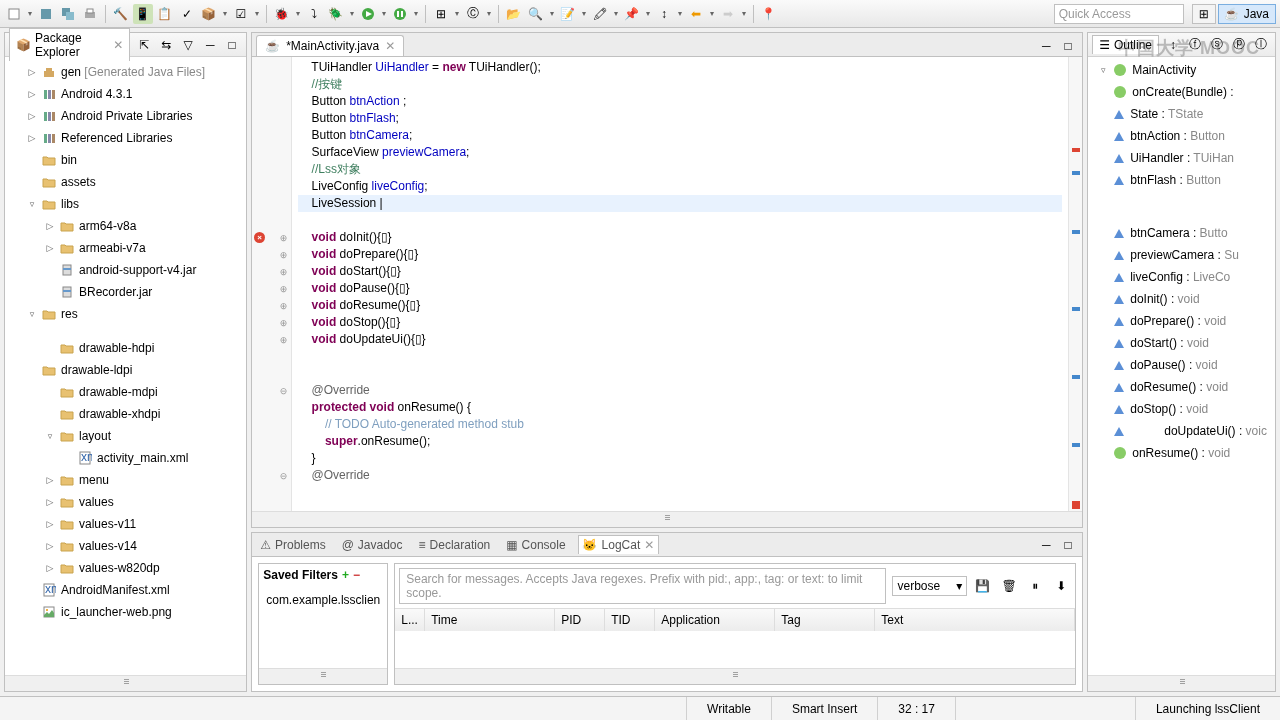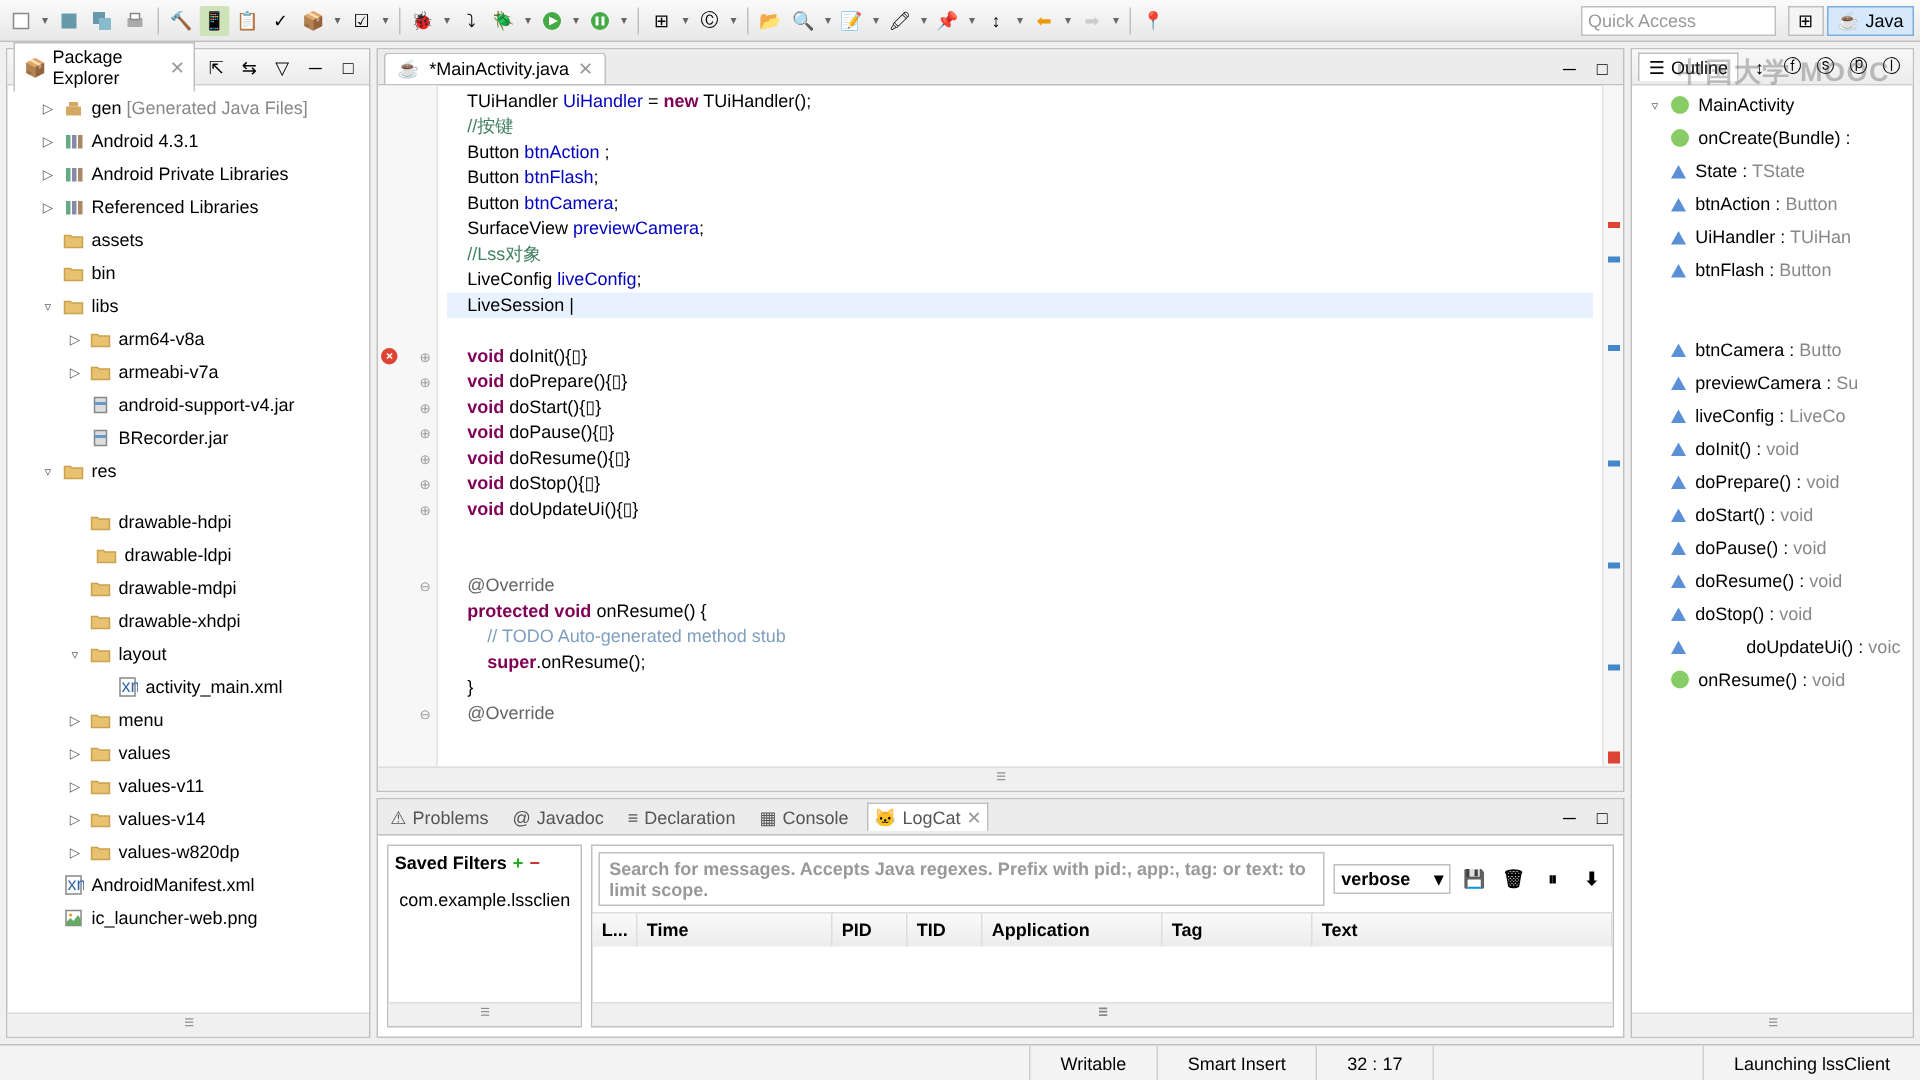--- a/index.html
+++ b/index.html
@@ -46,21 +46,21 @@
 .ol-icon { width: 12px; height: 12px; border-radius: 50%; display:inline-block; }
 .ol-tri { width:0;height:0;border-left:5px solid transparent;border-right:5px solid transparent;border-bottom:9px solid #5b8fd6; display:inline-block; }
 .bot-tabs { height: 24px; display: flex; align-items: center; padding: 0 4px; gap: 8px; background: #ececec; border-bottom: 1px solid #c0c0c0; }
 .bot-tab { display: flex; align-items: center; gap: 4px; padding: 2px 4px; color: #555; }
 .bot-tab.active { background: #fff; border: 1px solid #c0c0c0; border-bottom: none; }
 .logcat-body { flex: 1; display: flex; padding: 6px; gap: 6px; min-height: 0; }
 .sf-panel { width: 130px; border: 1px solid #c0c0c0; display: flex; flex-direction: column; }
 .sf-head { padding: 4px; display: flex; align-items: center; gap: 4px; font-weight: bold; }
 .sf-list { flex: 1; padding: 2px; }
 .sf-item { padding: 4px; border: 1px solid transparent; }
-.lc-right { flex: 1; display: flex; flex-direction: column; border: 1px solid #c0c0c0; font-weight: bold; }
+.lc-right { flex: 1; display: flex; flex-direction: column; border: 1px solid #c0c0c0; }
 .lc-toolbar { padding: 4px; display: flex; gap: 6px; align-items: center; }
 .lc-search { flex: 1; border: 1px solid #c0c0c0; padding: 3px 6px; color: #999; background:#fff; }
 .lc-sel { border: 1px solid #c0c0c0; padding: 2px 4px; background: #fff; display: flex; align-items: center; gap: 16px; }
 .lc-table-head { display: flex; border-top: 1px solid #ddd; background: linear-gradient(#fafafa,#ececec); }
 .lc-th { padding: 4px 6px; border-right: 1px solid #ddd; }
 .status { height: 24px; border-top: 1px solid #c0c0c0; background: #f4f4f4; display: flex; align-items: center; }
 .status-cell { padding: 0 20px; border-left: 1px solid #d0d0d0; height: 100%; display: flex; align-items: center; }
 .watermark { position: fixed; top: 36px; right: 20px; font-size: 18px; font-weight: bold; color: rgba(80,80,80,0.35); letter-spacing: 1px; pointer-events: none; }
 svg { display: block; }
 </style>
@@ -218,30 +218,30 @@
             </span>
             <span>Referenced Libraries</span>
           </div>
           <div class="tree-item" style="padding-left: 18px;">
             <span class="twist"></span>
             <span class="ficon">
               <svg width="14" height="14">
                 <path d="M1 4h4l1 1h7v7H1z" fill="#e8c171" stroke="#c9a34e"></path>
               </svg>
             </span>
+            <span>bin</span>
+          </div>
+          <div class="tree-item" style="padding-left: 18px;">
+            <span class="twist"></span>
+            <span class="ficon">
+              <svg width="14" height="14">
+                <path d="M1 4h4l1 1h7v7H1z" fill="#e8c171" stroke="#c9a34e"></path>
+              </svg>
+            </span>
             <span>assets</span>
-          </div>
-          <div class="tree-item" style="padding-left: 18px;">
-            <span class="twist"></span>
-            <span class="ficon">
-              <svg width="14" height="14">
-                <path d="M1 4h4l1 1h7v7H1z" fill="#e8c171" stroke="#c9a34e"></path>
-              </svg>
-            </span>
-            <span>bin</span>
           </div>
           <div class="tree-item" style="padding-left: 18px;">
             <span class="twist">▿</span>
             <span class="ficon">
               <svg width="14" height="14">
                 <path d="M1 4h4l1 1h7v7H1z" fill="#e8c171" stroke="#c9a34e"></path>
               </svg>
             </span>
             <span>libs</span>
           </div>
@@ -294,21 +294,21 @@
           </div>
           <div class="tree-item" style="padding-left: 36px; margin-top: 12px;">
             <span class="twist"></span>
             <span class="ficon">
               <svg width="14" height="14">
                 <path d="M1 4h4l1 1h7v7H1z" fill="#e8c171" stroke="#c9a34e"></path>
               </svg>
             </span>
             <span>drawable-hdpi</span>
           </div>
-          <div class="tree-item" style="padding-left: 40px;">
+          <div class="tree-item" style="padding-left: 18px;">
             <span class="twist"></span>
             <span class="ficon">
               <svg width="14" height="14">
                 <path d="M1 4h4l1 1h7v7H1z" fill="#e8c171" stroke="#c9a34e"></path>
               </svg>
             </span>
             <span>drawable-ldpi</span>
           </div>
           <div class="tree-item" style="padding-left: 36px;">
             <span class="twist"></span>

